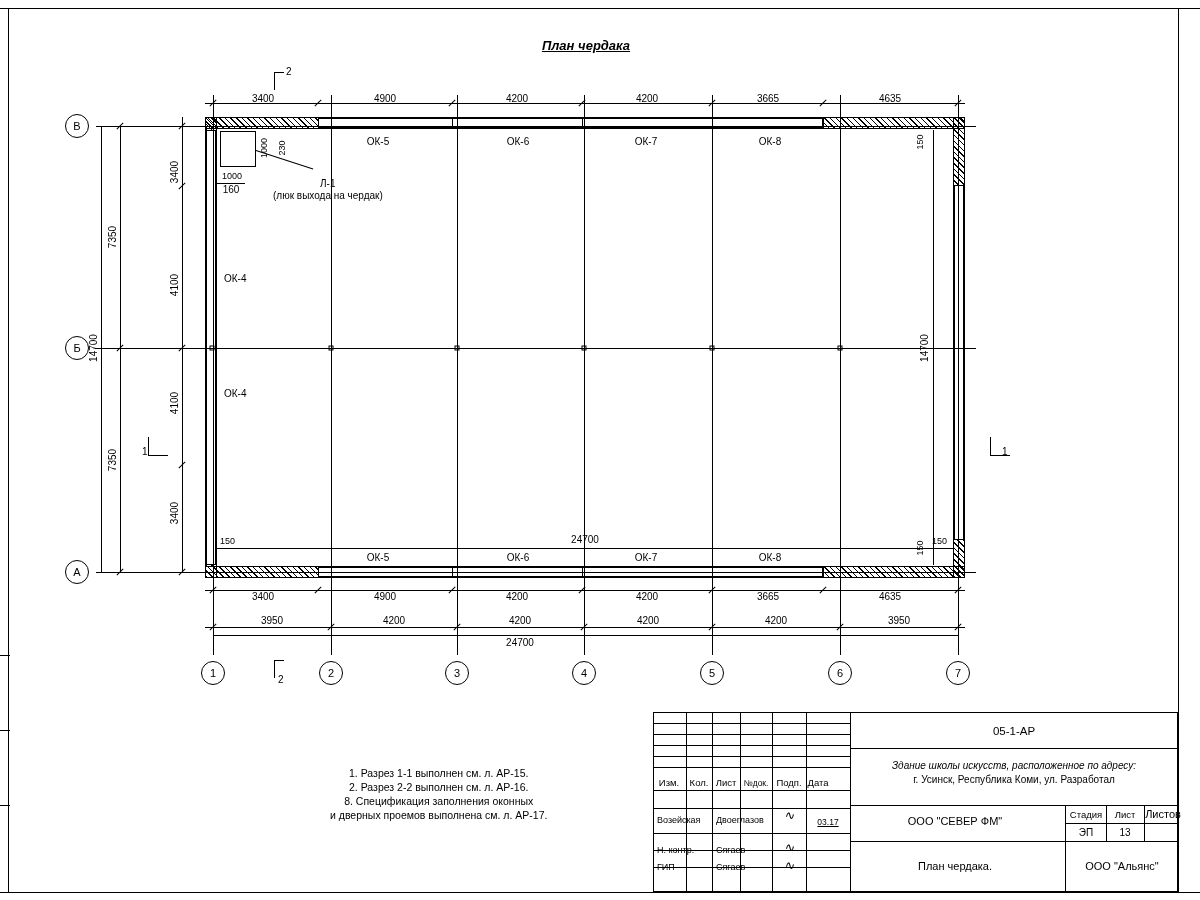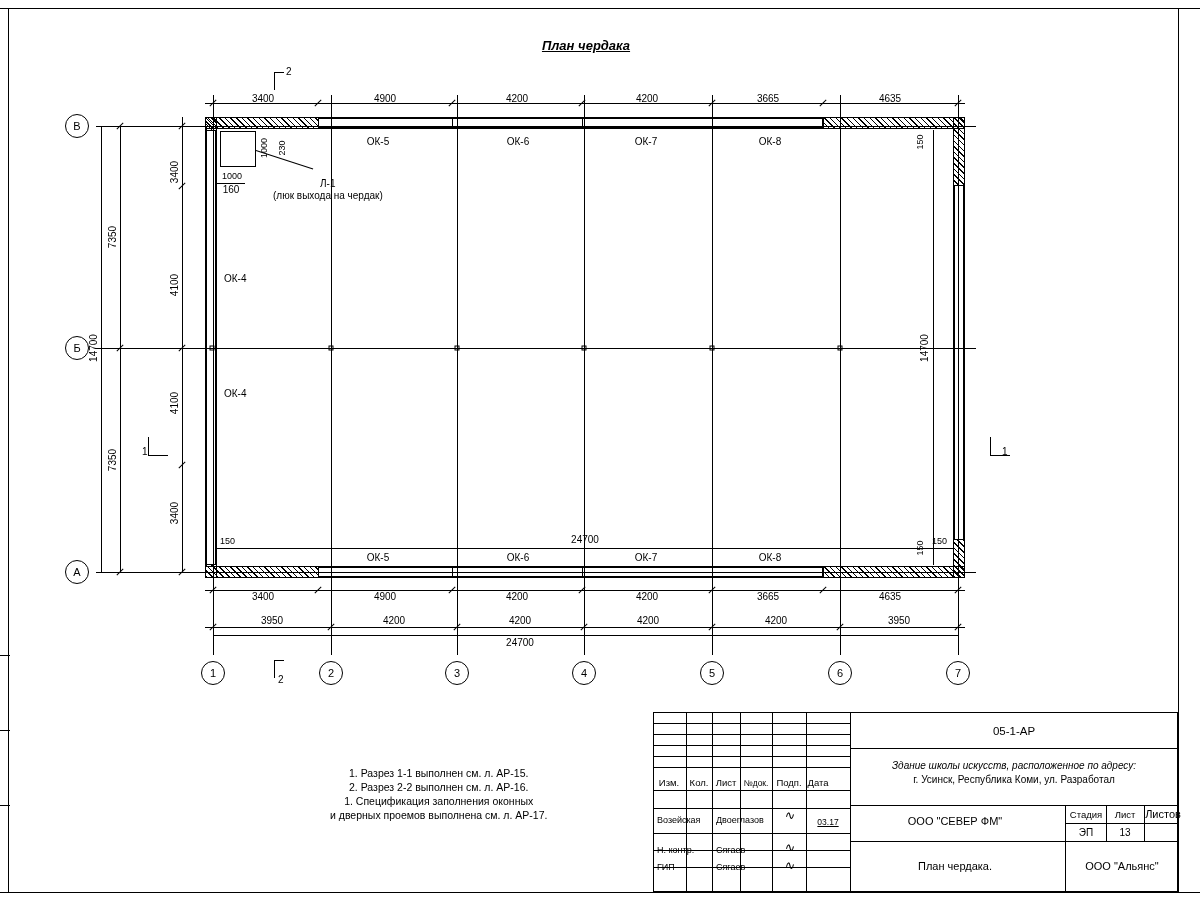--- a/index.html
+++ b/index.html
@@ -208,21 +208,21 @@
   <div class="ln v" style="left:148px;top:437px;height:18px;"></div>
   <div class="t l" style="left:142px;top:452px;">1</div>
 
   <div class="ln h" style="left:990px;top:455px;width:20px;"></div>
   <div class="ln v" style="left:990px;top:437px;height:18px;"></div>
   <div class="t l" style="left:1002px;top:452px;">1</div>
 
   <div class="notes" style="left:330px;top:766px;">
     <div>1. Разрез 1-1 выполнен см. л. АР-15.</div>
     <div>2. Разрез 2-2 выполнен см. л. АР-16.</div>
-    <div>1. Спецификация заполнения оконных</div>
+    <div>8. Спецификация заполнения оконных</div>
     <div>    и дверных проемов выполнена см. л. АР-17.</div>
   </div>
 
   <div class="tb" style="left:653px;top:712px;width:525px;height:180px;"></div>
 
   <div class="ln v" style="left:850px;top:712px;height:180px;"></div>
   <div class="ln v" style="left:1065px;top:805px;height:87px;"></div>
 
   <div class="ln h" style="left:653px;top:723px;width:197px;"></div>
   <div class="ln h" style="left:653px;top:734px;width:197px;"></div>

